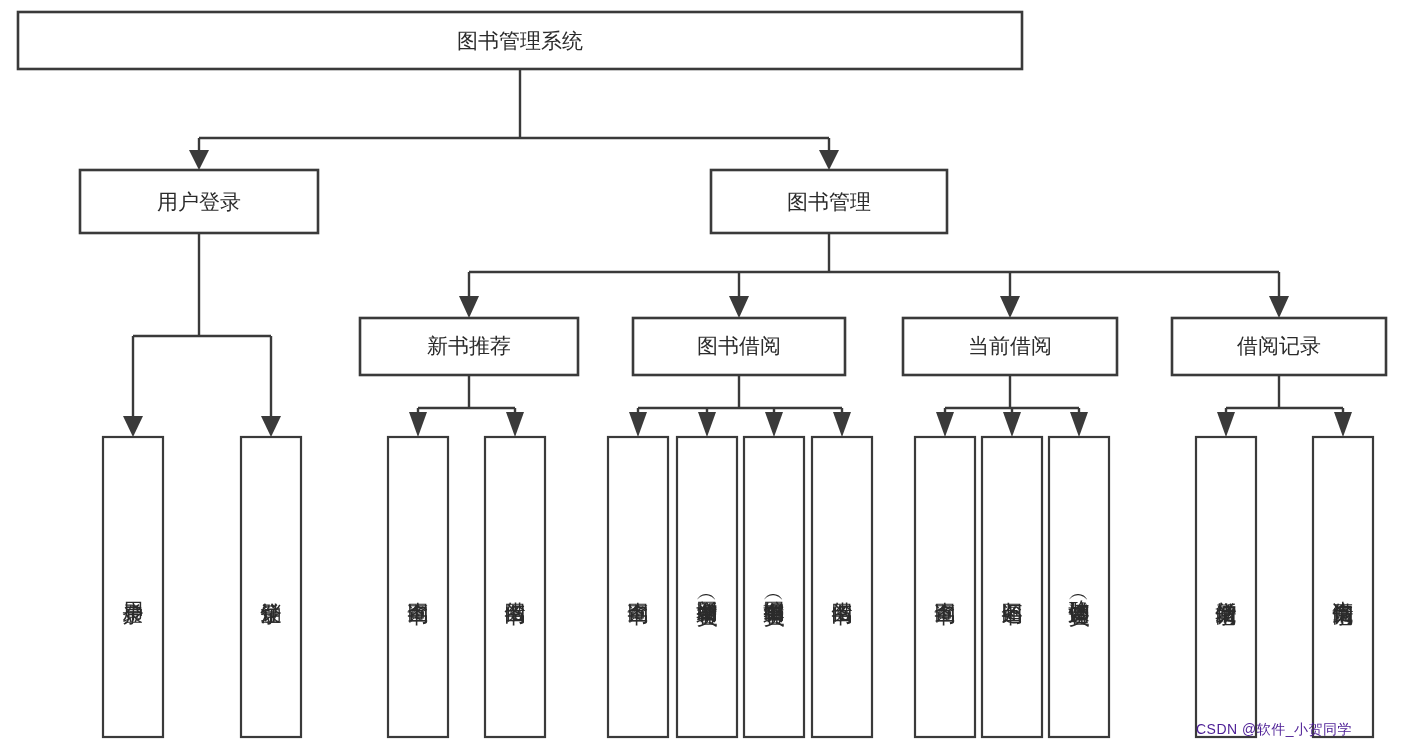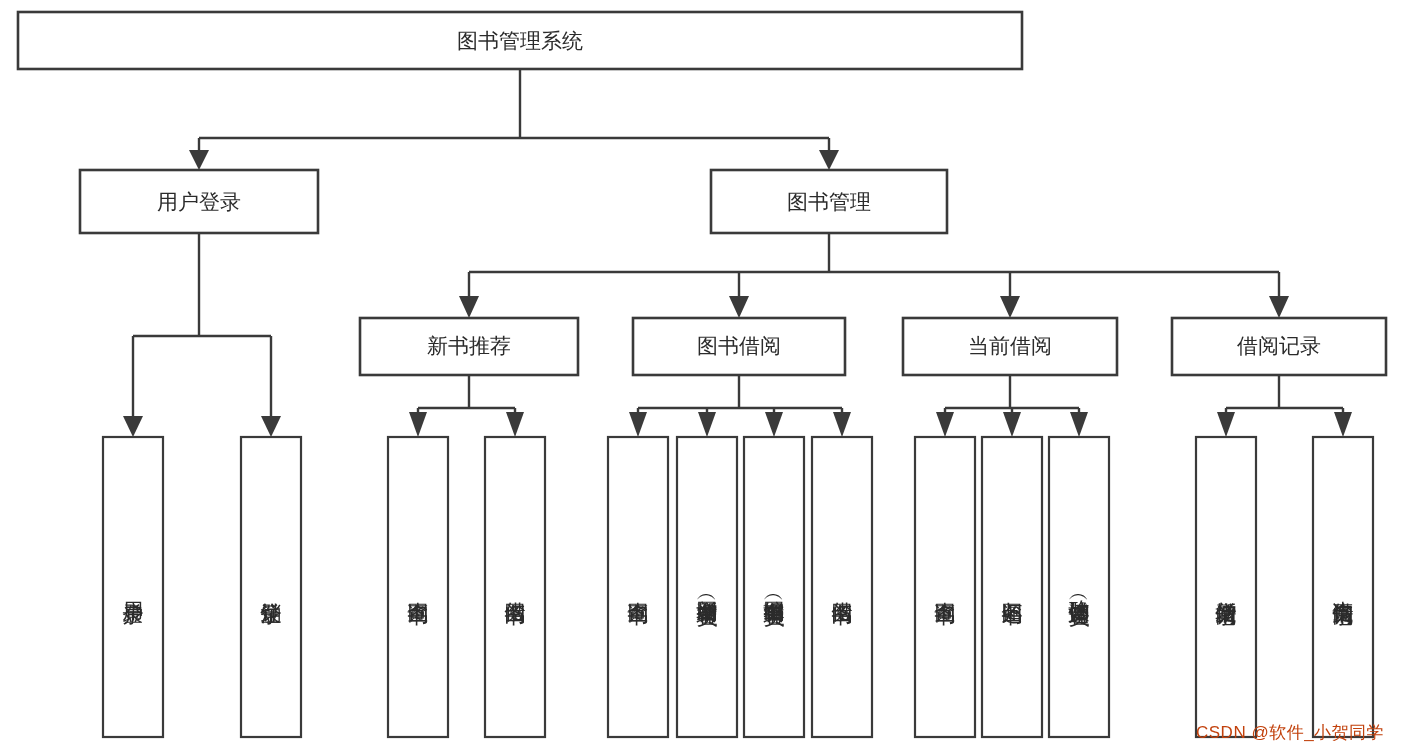--- a/index.html
+++ b/index.html
@@ -65,22 +65,22 @@
     font-size: 21px;
     line-height: 1.05;
     color: #2b2b2b;
     letter-spacing: 1px;
     white-space: nowrap;
     text-align: center;
   }
   .watermark {
     position: absolute;
     font-family: "Liberation Sans", "DejaVu Sans", sans-serif;
-    font-size: 17px;
-    color: #c2410c;
+    font-size: 14px;
+    color: #4c1d95;
     white-space: nowrap;
     letter-spacing: 0.5px;
     pointer-events: none;
   }
 </style>
 </head>
 <body>
 
 <div id="diagram-root">
 

